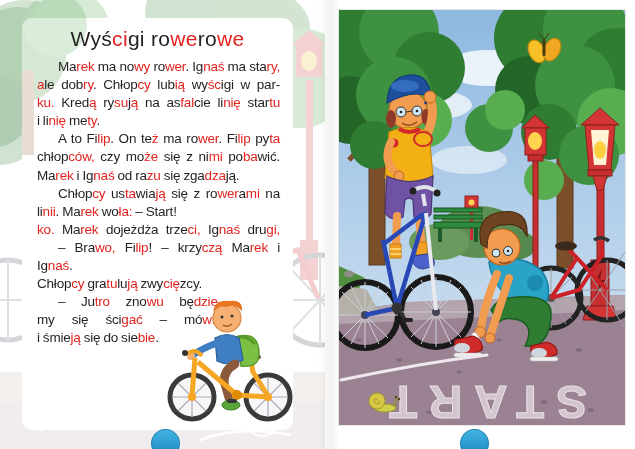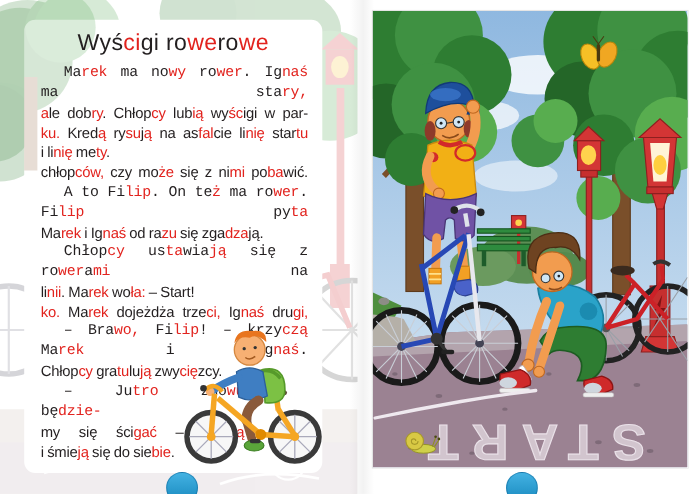--- a/index.html
+++ b/index.html
@@ -23,21 +23,21 @@
   }
   .story-body{
     margin-top:7px;padding:0 13px 0 15px;
     font-size:13.5px;line-height:18.1px;letter-spacing:-0.2px;word-spacing:-0.5px;
     color:#231f20;
   }
   .para{margin:0;}
   .para.narrow{width:185px;}
   .line{text-align:justify;text-align-last:left;white-space:normal;}
   .line.j{text-align-last:justify;}
-  .line.first{text-indent:21px;font-family:Liberation Mono, monospace;}
+  .line.first{text-indent:21px;}
   .red{color:var(--accent-red,#e2231e);}
   .boy-bike{position:absolute;left:165px;top:298px;z-index:5;}
   .gutter{
     position:absolute;left:318px;top:0;width:22px;height:449px;z-index:6;
     background:linear-gradient(to right,rgba(0,0,0,0),rgba(0,0,0,0.05) 55%,rgba(0,0,0,0));
   }
   .page-right{position:absolute;left:339px;top:10px;width:286px;height:415px;z-index:1;
     box-shadow:0 0 0 1px rgba(0,0,0,0.10);}
   .badge{
     position:absolute;top:429px;width:29px;height:29px;border-radius:50%;
@@ -99,22 +99,22 @@
     <div style="position:absolute;left:22px;top:18px;width:271px;">
       <div class="story-title"><span>Wyś</span><span class="red">ci</span><span>gi </span><span>ro</span><span class="red">we</span><span>ro</span><span class="red">we</span></div>
       <div class="story-body">
           <div class="para">
             <div class="line j first"><span>Ma</span><span class="red">rek</span><span> ma no</span><span class="red">wy</span><span> ro</span><span class="red">wer</span><span>. Ig</span><span class="red">naś</span><span> ma sta</span><span class="red">ry,</span></div>
             <div class="line j"><span class="red">a</span><span>le dob</span><span class="red">ry</span><span>. Chłop</span><span class="red">cy</span><span> lub</span><span class="red">ią</span><span> wy</span><span class="red">śc</span><span>igi w par-</span></div>
             <div class="line j"><span class="red">ku.</span><span> Kred</span><span class="red">ą</span><span> ry</span><span class="red">su</span><span>j</span><span class="red">ą</span><span> na as</span><span class="red">fal</span><span>cie li</span><span class="red">nię</span><span> star</span><span class="red">tu</span></div>
             <div class="line"><span>i li</span><span class="red">nię</span><span> me</span><span class="red">ty</span><span>.</span></div>
           </div>
           <div class="para">
+            <div class="line j first"><span>A to Fi</span><span class="red">lip</span><span>. On te</span><span class="red">ż</span><span> ma ro</span><span class="red">wer</span><span>. Fi</span><span class="red">lip</span><span> py</span><span class="red">ta</span></div>
             <div class="line j"><span>chłop</span><span class="red">ców,</span><span> czy mo</span><span class="red">że</span><span> się z ni</span><span class="red">mi</span><span> po</span><span class="red">ba</span><span>wić.</span></div>
-            <div class="line j first"><span>A to Fi</span><span class="red">lip</span><span>. On te</span><span class="red">ż</span><span> ma ro</span><span class="red">wer</span><span>. Fi</span><span class="red">lip</span><span> py</span><span class="red">ta</span></div>
             <div class="line"><span>Ma</span><span class="red">rek</span><span> i Ig</span><span class="red">naś</span><span> od ra</span><span class="red">zu</span><span> się zga</span><span class="red">dza</span><span>ją.</span></div>
           </div>
           <div class="para">
             <div class="line j first"><span>Chłop</span><span class="red">cy</span><span> us</span><span class="red">ta</span><span>wia</span><span class="red">ją</span><span> się z ro</span><span class="red">wer</span><span>a</span><span class="red">mi</span><span> na</span></div>
             <div class="line"><span>li</span><span class="red">nii</span><span>. Ma</span><span class="red">rek</span><span> wo</span><span class="red">ła:</span><span> – Start!</span></div>
           </div>
           <div class="para">
             <div class="line j"><span class="red">ko.</span><span> Ma</span><span class="red">rek</span><span> dojeżdża trze</span><span class="red">ci,</span><span> Ig</span><span class="red">naś</span><span> dru</span><span class="red">gi,</span></div>
           </div>
           <div class="para">

